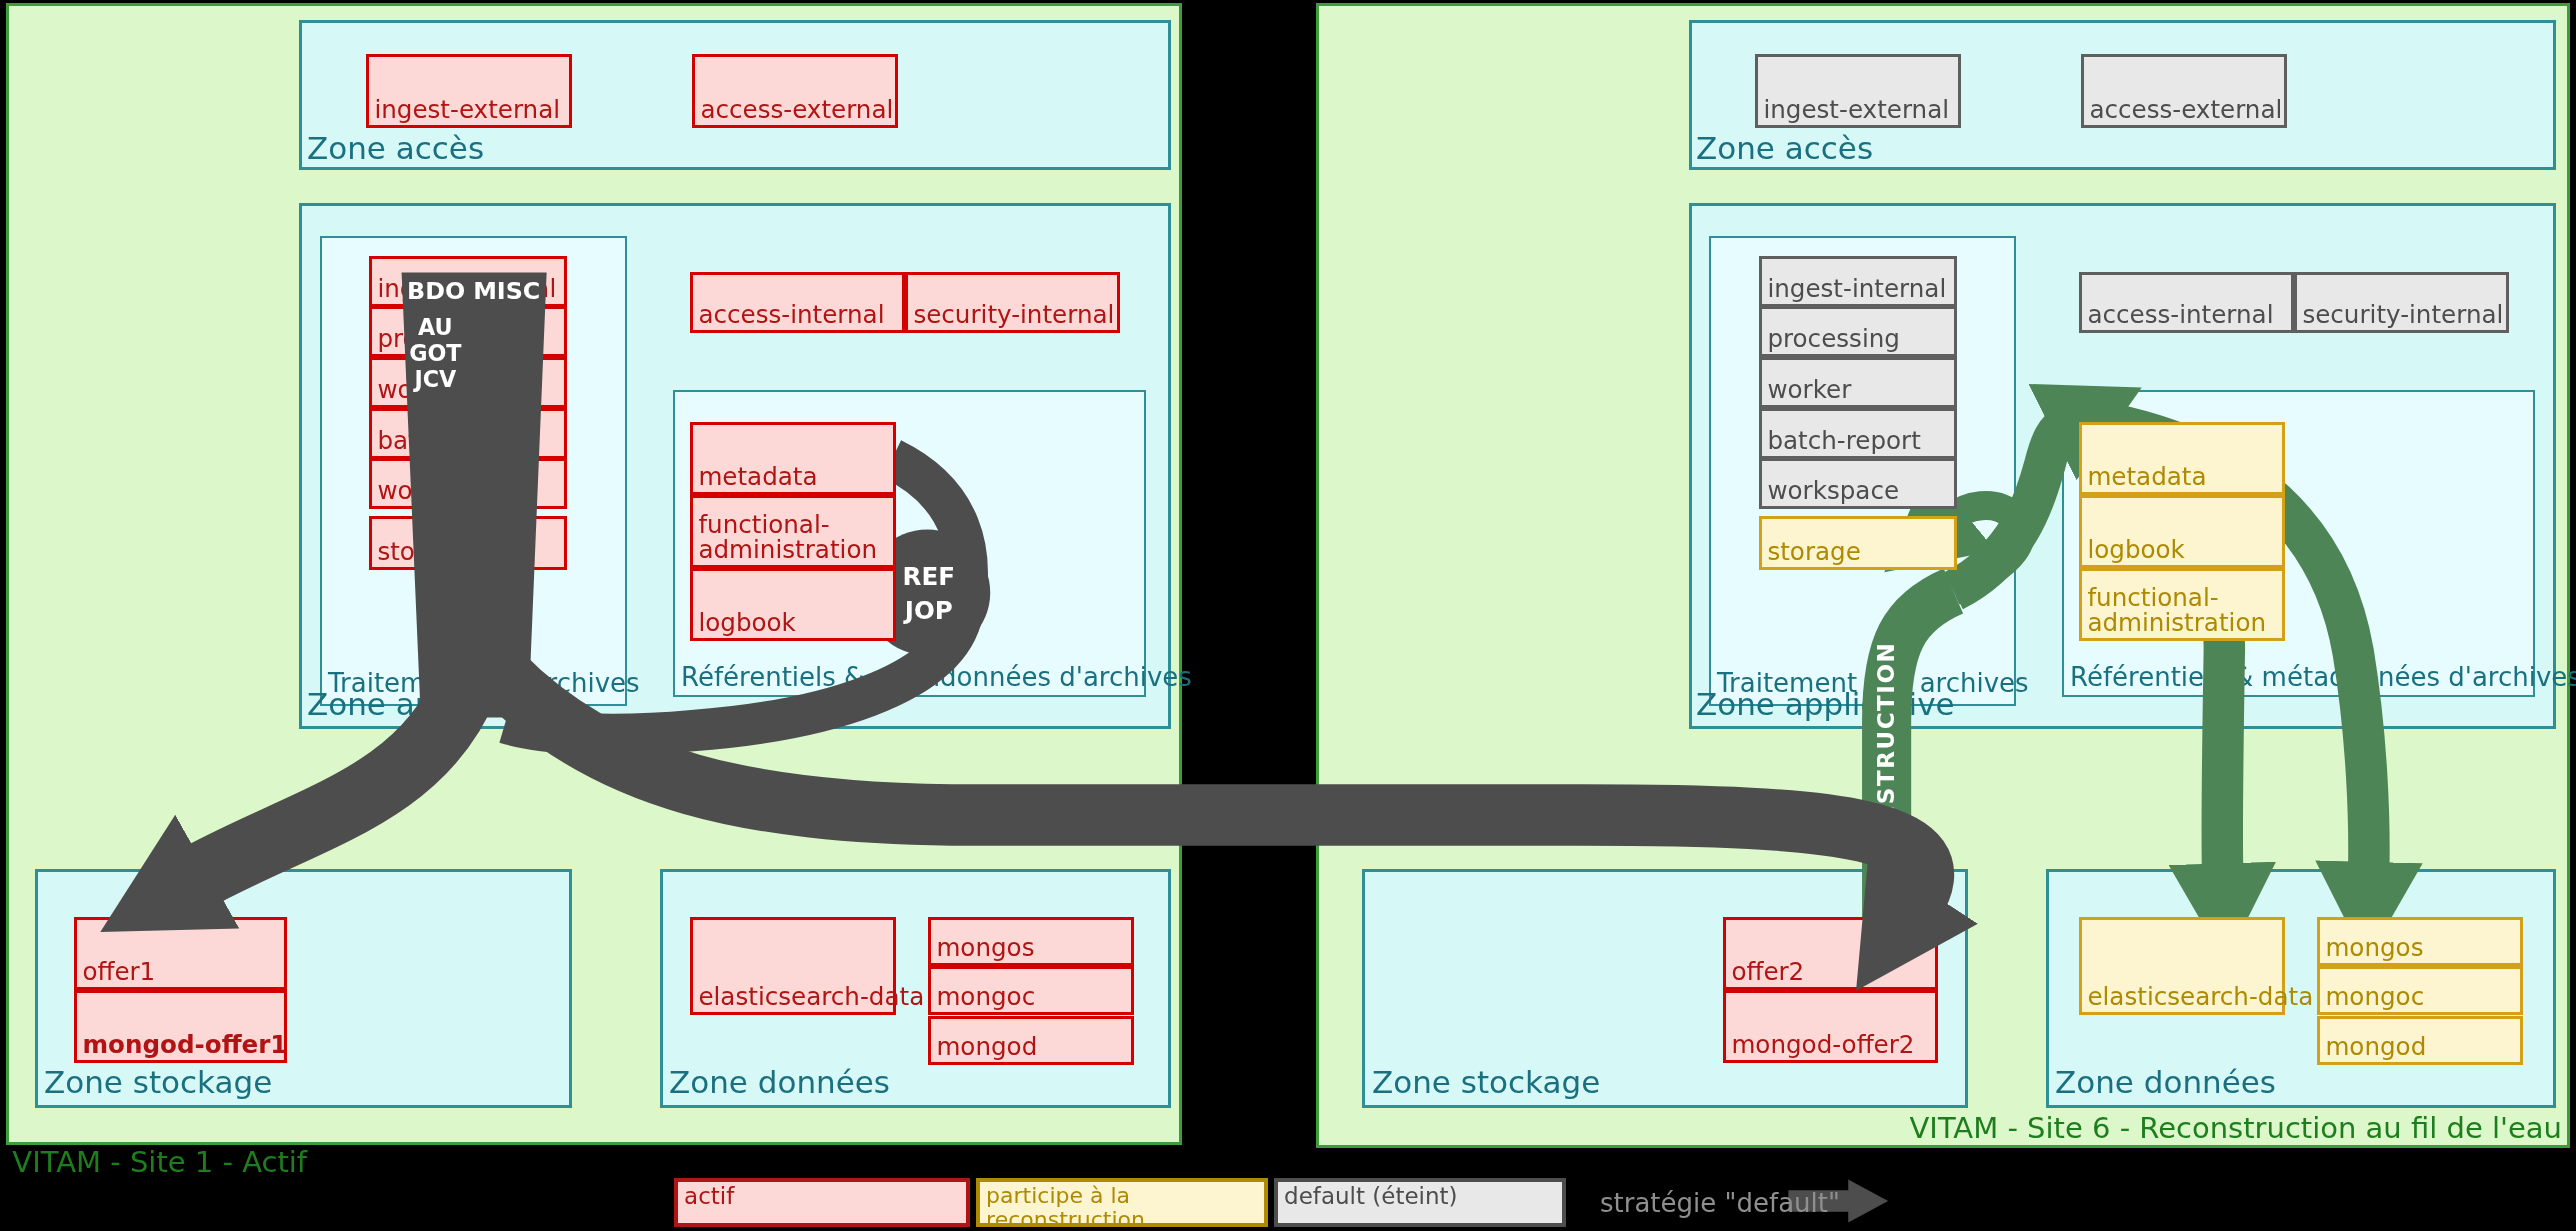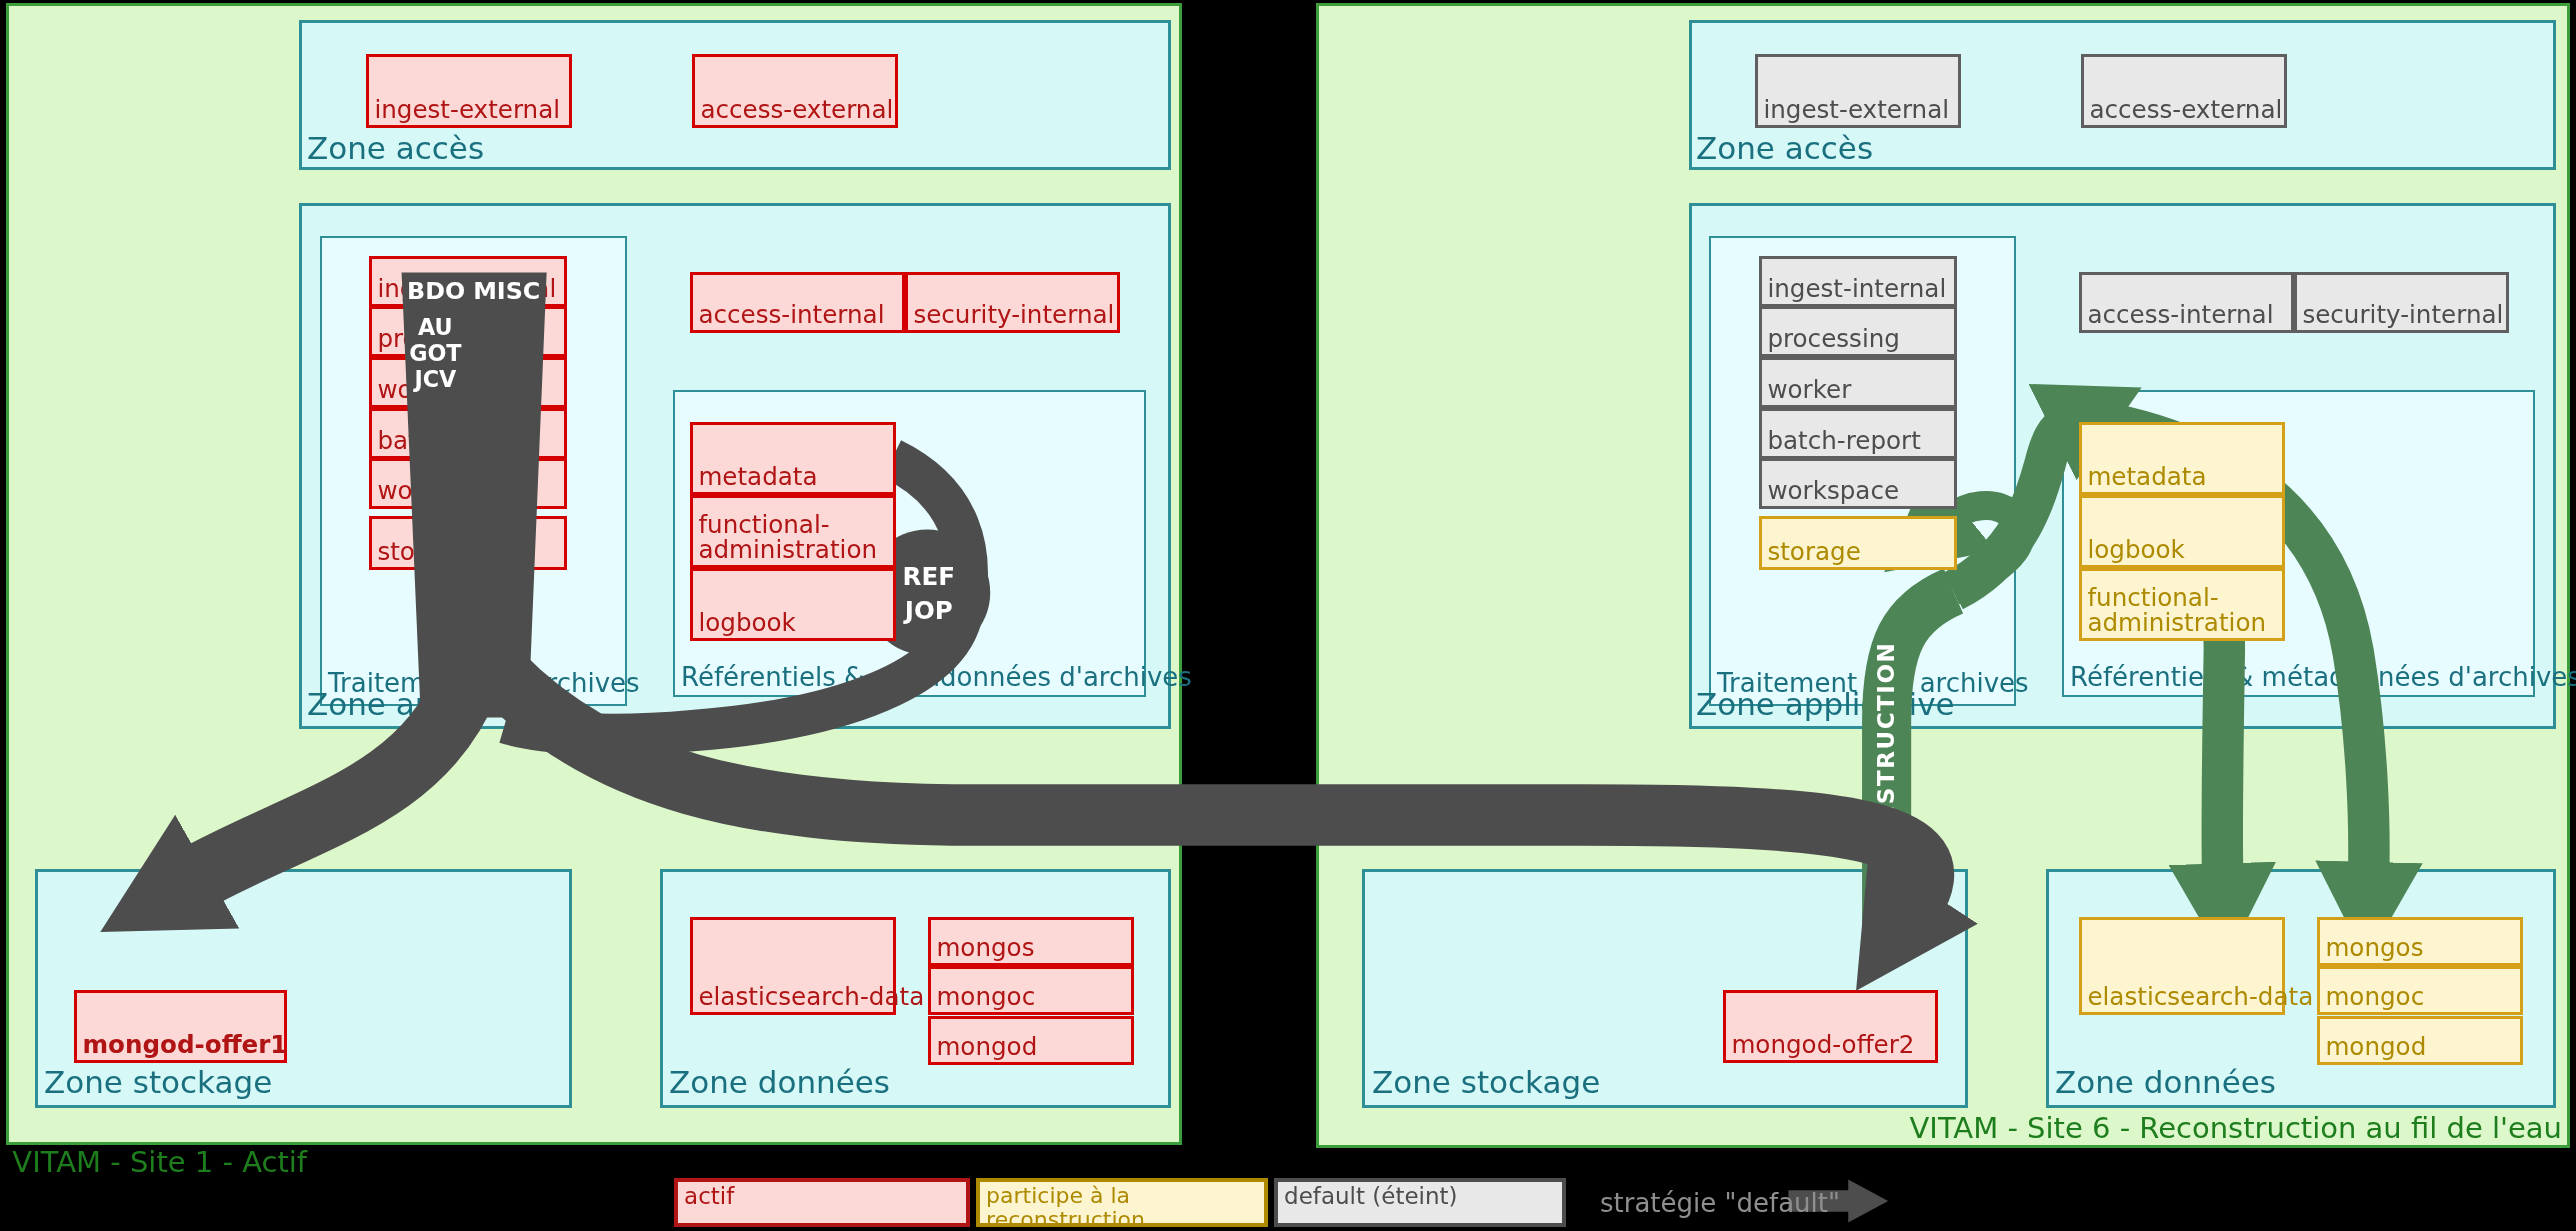--- a/index.html
+++ b/index.html
@@ -93,20 +93,21 @@
   <div class="svc red" style="left:369px;top:458px;width:198px;height:51px;">workspace</div>
   <div class="svc red" style="left:369px;top:516px;width:198px;height:54px;">storage</div>
 
   <div class="svc red" style="left:690px;top:272px;width:215px;height:61px;">access-internal</div>
   <div class="svc red" style="left:905px;top:272px;width:215px;height:61px;">security-internal</div>
 
   <div class="svc red" style="left:690px;top:422px;width:206px;height:73px;">metadata</div>
   <div class="svc red wrap" style="left:690px;top:495px;width:206px;height:73px;">functional-administration</div>
   <div class="svc red" style="left:690px;top:568px;width:206px;height:73px;">logbook</div>
 
+  <div class="svc red" style="left:74px;top:917px;width:213px;height:73px;">offer1</div>
   <div class="svc red" style="left:74px;top:990px;width:213px;height:73px;font-weight:bold;">mongod-offer1</div>
 
   <div class="svc red" style="left:690px;top:917px;width:206px;height:98px;">elasticsearch-data</div>
   <div class="svc red" style="left:928px;top:917px;width:206px;height:49px;">mongos</div>
   <div class="svc red" style="left:928px;top:966px;width:206px;height:49px;">mongoc</div>
   <div class="svc red" style="left:928px;top:1016px;width:206px;height:49px;">mongod</div>
 
   <div class="svc gray" style="left:1755px;top:54px;width:206px;height:74px;">ingest-external</div>
   <div class="svc gray" style="left:2081px;top:54px;width:206px;height:74px;">access-external</div>
 
@@ -117,20 +118,21 @@
   <div class="svc gray" style="left:1759px;top:458px;width:198px;height:51px;">workspace</div>
   <div class="svc yellow" style="left:1759px;top:516px;width:198px;height:54px;">storage</div>
 
   <div class="svc gray" style="left:2079px;top:272px;width:215px;height:61px;">access-internal</div>
   <div class="svc gray" style="left:2294px;top:272px;width:215px;height:61px;">security-internal</div>
 
   <div class="svc yellow" style="left:2079px;top:422px;width:206px;height:73px;">metadata</div>
   <div class="svc yellow" style="left:2079px;top:495px;width:206px;height:73px;">logbook</div>
   <div class="svc yellow wrap" style="left:2079px;top:568px;width:206px;height:73px;">functional-administration</div>
 
+  <div class="svc red" style="left:1723px;top:917px;width:215px;height:73px;">offer2</div>
   <div class="svc red" style="left:1723px;top:990px;width:215px;height:73px;">mongod-offer2</div>
 
   <div class="svc yellow" style="left:2079px;top:917px;width:206px;height:98px;">elasticsearch-data</div>
   <div class="svc yellow" style="left:2317px;top:917px;width:206px;height:49px;">mongos</div>
   <div class="svc yellow" style="left:2317px;top:966px;width:206px;height:49px;">mongoc</div>
   <div class="svc yellow" style="left:2317px;top:1016px;width:206px;height:49px;">mongod</div>
 
   <svg class="layer" width="2576" height="1231" viewBox="0 0 3356 1604">
     <defs>
       <marker id="mD" markerUnits="userSpaceOnUse" markerWidth="160" markerHeight="170" refX="25" refY="85" orient="auto">

